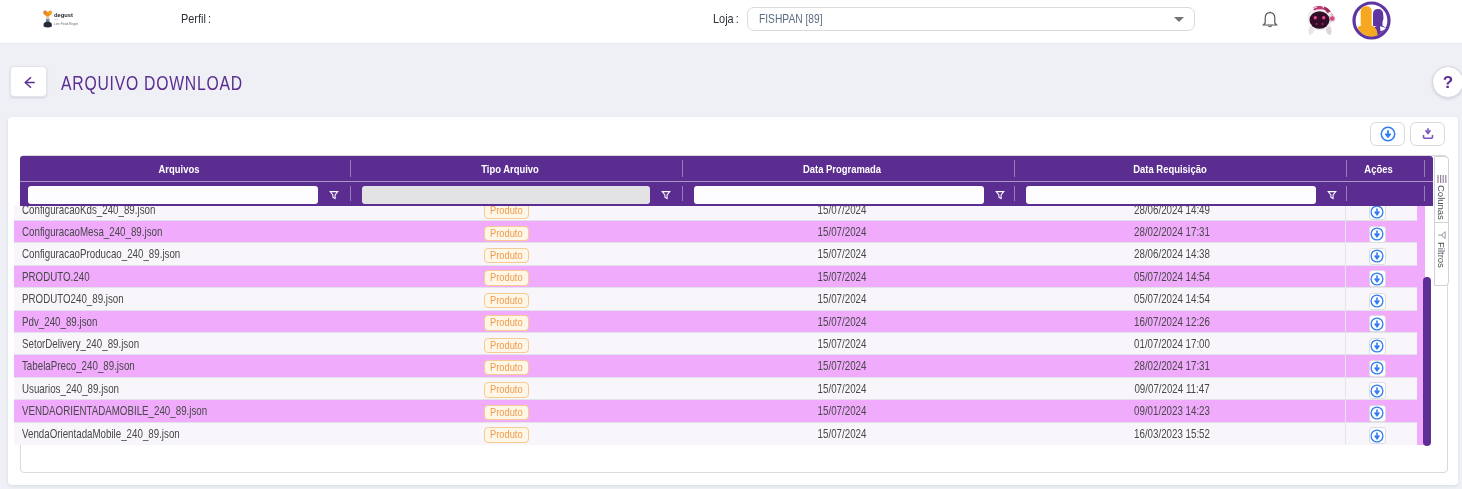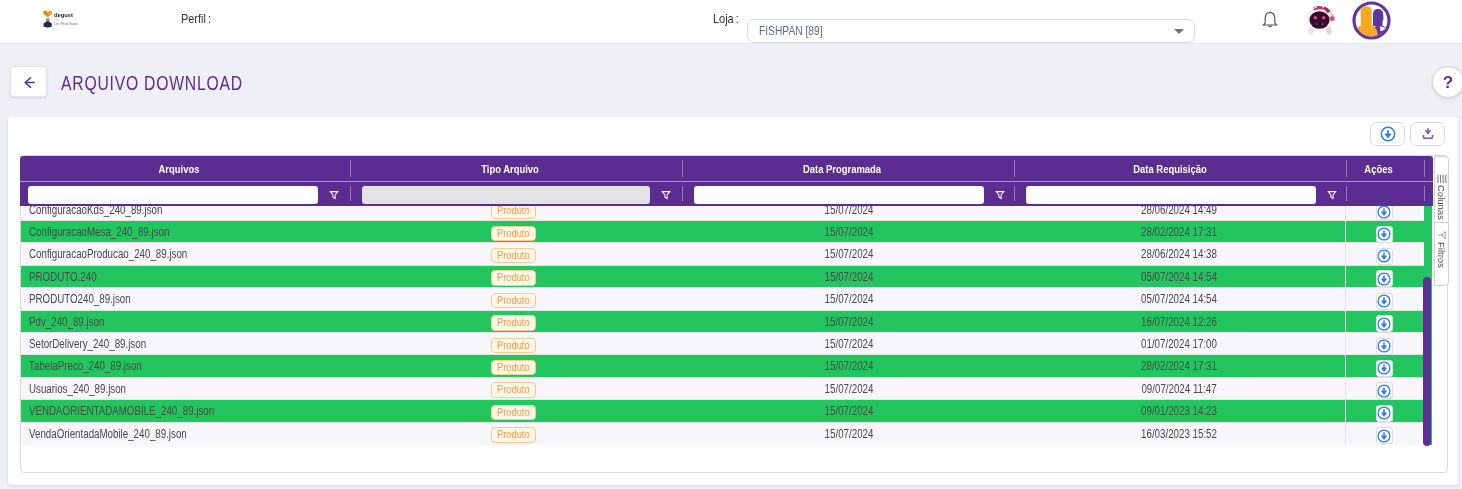--- a/index.html
+++ b/index.html
@@ -28,21 +28,21 @@
 
 #twrap { position:absolute; left:20px; top:155px; width:1428px; height:318px; border:1px solid #dadade; border-radius:4px; background:#fff; }
 #thead { position:absolute; left:20px; top:155.5px; width:1412.5px; height:50px; background:#5b2d90; border-radius:3px 3px 0 0; }
 .hlabel { position:absolute; top:0; height:25px; line-height:26px; text-align:center; color:#fff; font-size:11.5px; font-weight:700; transform:scaleX(.82); }
 .hdiv1 { position:absolute; top:4px; width:1px; height:17px; background:rgba(255,255,255,.38); }
 .hdiv2 { position:absolute; top:30px; width:1px; height:15px; background:rgba(255,255,255,.38); }
 #hsep { position:absolute; left:0; top:25px; width:1412.5px; height:1px; background:rgba(255,255,255,.5); }
 .finput { position:absolute; top:30.5px; height:17.5px; border-radius:3px; background:#fdfdff; }
 .funnel { position:absolute; top:34.5px; }
 
-#tbody { position:absolute; left:21px; top:205.5px; width:1411px; height:239.5px; background:#22c55e; overflow:hidden; }
+#tbody { position:absolute; left:14px; top:205.5px; width:1411px; height:239.5px; background:#f0abfc; overflow:hidden; }
 .row { position:relative; width:1403px; height:22.4px; border-bottom:1px solid #e2e2e9; }
 .row.alt { background:#f8f6fb; }
 .row:last-child { border-bottom:none; }
 .row .nm { position:absolute; left:7.5px; top:0; line-height:22.4px; font-size:12.2px; color:#484848; transform:scaleX(.8); transform-origin:left center; white-space:nowrap; }
 .badge { position:absolute; left:470px; top:4.6px; width:44.5px; height:15.4px; border:1px solid #f6ca90; border-radius:4px; background:#fef7e8; color:#f09a4b; font-size:11px; text-align:center; line-height:13.8px;text-decoration:underline; } .badge i { font-style:normal; display:inline-block; transform:scaleX(.85); }
 .d1 { position:absolute; left:677.5px; width:300px; top:0; line-height:22.4px; font-size:12.2px; color:#484848; text-align:center; transform:scaleX(.8); }
 .d2 { position:absolute; left:1007.5px; width:300px; top:0; line-height:22.4px; font-size:12.2px; color:#484848; text-align:center; transform:scaleX(.8); }
 .act { position:absolute; left:1354.5px; top:4.6px; width:17px; height:17px; background:#fff; border:1px solid #dcdce2; border-radius:3px; }
 .act svg { position:absolute; left:0.5px; top:0.5px; }
 #colsep { position:absolute; left:1345px; top:205.5px; width:1px; height:239.5px; background:#e4e4ea; }
@@ -70,21 +70,21 @@
       <ellipse cx="5.7" cy="4.8" rx="1.9" ry="2.1" fill="#e8901e"></ellipse>
       <rect x="4.2" y="6" width="3" height="2.6" fill="#f3c18e"></rect>
       <rect x="3.9" y="8.8" width="3.6" height="3.4" fill="#6e8eb3"></rect>
       <path d="M1.6 13.6 Q5.7 9.6 9.8 13.6 L9.8 16.4 Q5.7 18.6 1.6 16.4 Z" fill="#232b36"></path>
       <text x="12" y="7.2" font-family="Liberation Sans, sans-serif" font-size="5.8" font-weight="700" fill="#1d1d1f">degust</text>
       <text x="12" y="10" font-family="Liberation Sans, sans-serif" font-size="2.4" fill="#9aa0a6">one</text>
       <text x="12" y="15.4" font-family="Liberation Sans, sans-serif" font-size="3.2" fill="#6d7278">Linx·Food Regist</text>
     </svg>
     <div class="toplabel" style="left:181px;">Perfil :</div>
     <div class="toplabel" style="left:713px;">Loja :</div>
-    <div class="topselect" style="left:747px; width:448px;margin-top:12px;">
+    <div class="topselect" style="left:747px; width:448px;">
       <div class="val">FISHPAN [89]</div>
       <div class="caret" style="left:426px;"></div>
     </div>
 
     <svg class="abs" style="left:1261.5px; top:9.5px;" width="16" height="19" viewBox="0 0 16 19">
       <path d="M8 1.2 L9 2.6 L7 2.6 Z" fill="#54585c"></path>
       <path d="M3.2 8.2 C3.2 4.9 5.1 2.7 8 2.7 C10.9 2.7 12.8 4.9 12.8 8.2 L12.8 13 L14.6 15 L1.4 15 L3.2 13 Z" fill="none" stroke="#54585c" stroke-width="1.2"></path>
       <path d="M6.3 15.4 a1.75 1.75 0 0 0 3.4 0" fill="none" stroke="#54585c" stroke-width="1.2"></path>
     </svg>
 

